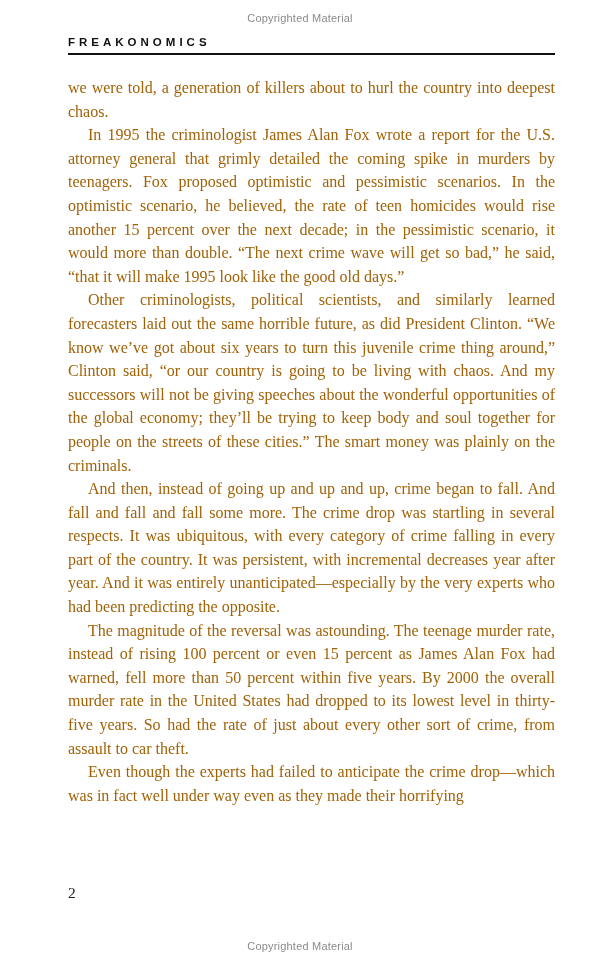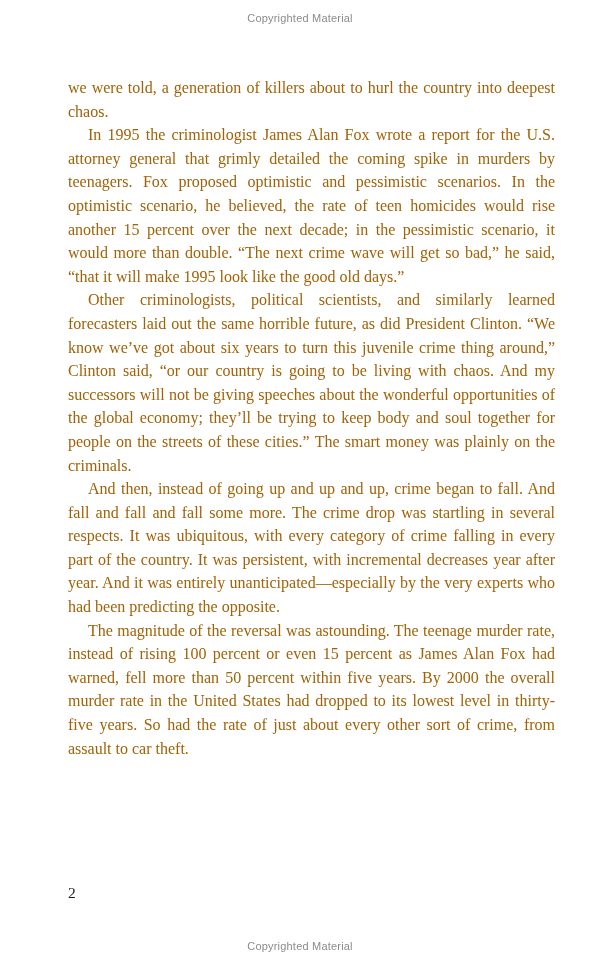--- a/index.html
+++ b/index.html
@@ -77,26 +77,31 @@
       font-family: "Liberation Serif", serif;
     }
   </style>
 </head>
 <body>
 
 <div class="page">
 
   <div class="copyright-top">Copyrighted Material</div>
 
+  <div class="page-header">
+    <span class="running-header-title">FREAKONOMICS</span>
+    <div class="header-rule"></div>
+  </div>
 
   <div class="page-body">
     <p class="para first">we were told, a generation of killers about to hurl the country into deepest chaos.</p>
     <p class="para">In 1995 the criminologist James Alan Fox wrote a report for the U.S. attorney general that grimly detailed the coming spike in murders by teenagers. Fox proposed optimistic and pessimistic scenarios. In the optimistic scenario, he believed, the rate of teen homicides would rise another 15 percent over the next decade; in the pessimistic scenario, it would more than double. “The next crime wave will get so bad,” he said, “that it will make 1995 look like the good old days.”</p>
     <p class="para">Other criminologists, political scientists, and similarly learned forecasters laid out the same horrible future, as did President Clinton. “We know we’ve got about six years to turn this juvenile crime thing around,” Clinton said, “or our country is going to be living with chaos. And my successors will not be giving speeches about the wonderful opportunities of the global economy; they’ll be trying to keep body and soul together for people on the streets of these cities.” The smart money was plainly on the criminals.</p>
     <p class="para">And then, instead of going up and up and up, crime began to fall. And fall and fall and fall some more. The crime drop was startling in several respects. It was ubiquitous, with every category of crime falling in every part of the country. It was persistent, with incremental decreases year after year. And it was entirely unanticipated—especially by the very experts who had been predicting the opposite.</p>
     <p class="para">The magnitude of the reversal was astounding. The teenage murder rate, instead of rising 100 percent or even 15 percent as James Alan Fox had warned, fell more than 50 percent within five years. By 2000 the overall murder rate in the United States had dropped to its lowest level in thirty-five years. So had the rate of just about every other sort of crime, from assault to car theft.</p>
+    <p class="para">Even though the experts had failed to anticipate the crime drop—which was in fact well under way even as they made their horrifying</p>
   </div>
 
   <div class="page-number">2</div>
 
   <div class="copyright-bottom">Copyrighted Material</div>
 
 </div>
 
 </body></html>

